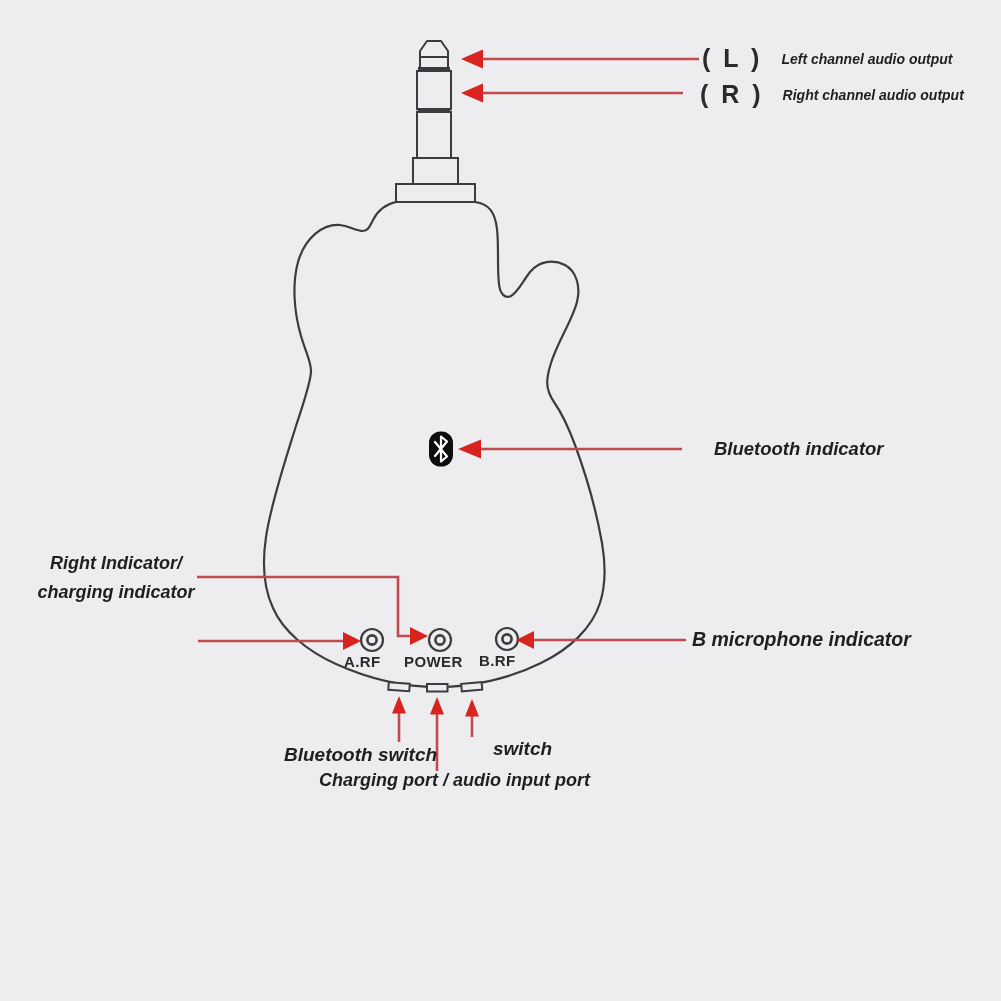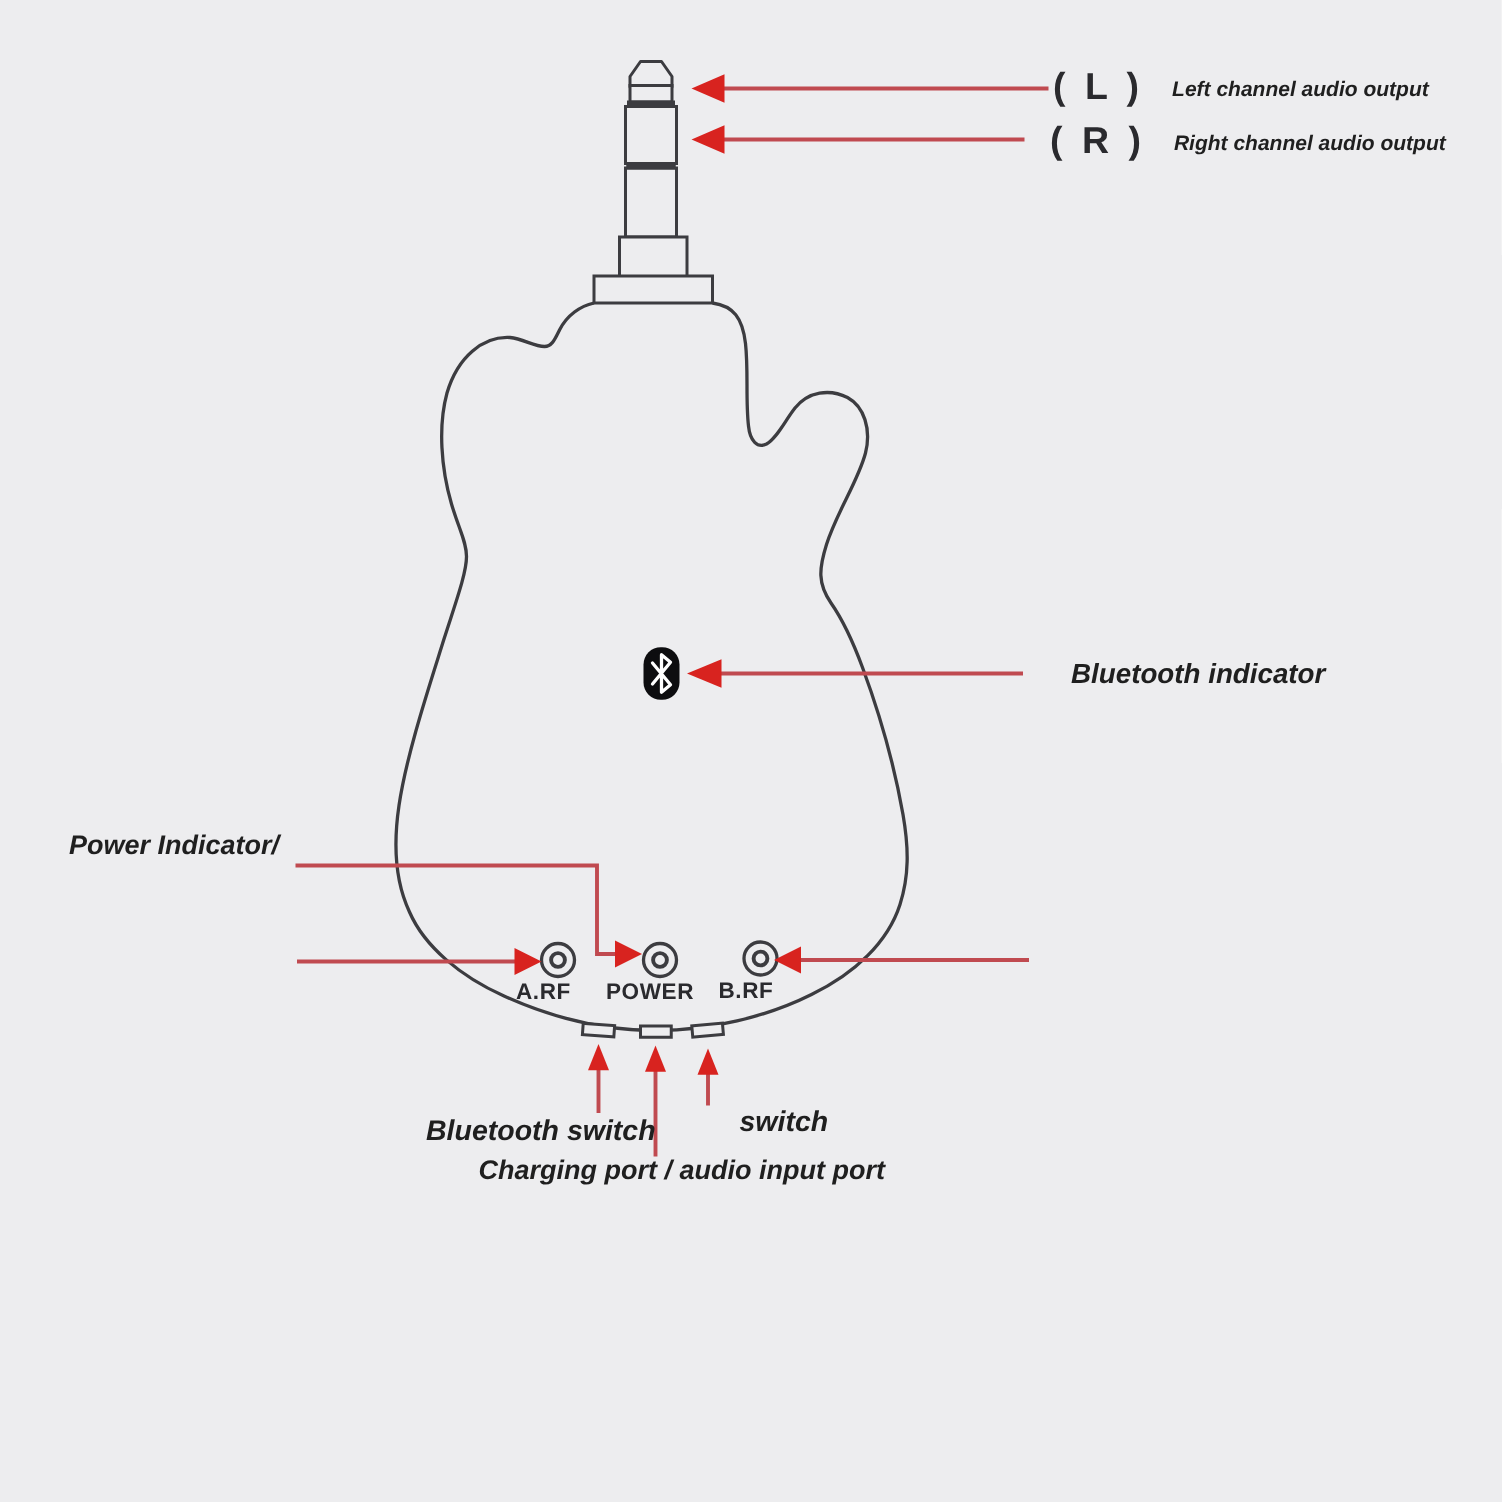--- a/index.html
+++ b/index.html
@@ -147,24 +147,26 @@
   </div>
 
   <div class="label chan-row" style="left:700px;top:80px;">
     <span class="chan-prefix">( R )</span>
     <span class="chan-text">Right channel audio output</span>
   </div>
 
   <div class="label" style="left:686px;top:438px;font-size:18.5px;margin-left:28px;">Bluetooth indicator</div>
 
   <div class="label two-line" style="left:30px;top:549px;width:172px;">
-    <div>Power Indicator/</div>
+    <div>Right Indicator/</div>
+    <div>charging indicator</div>
   </div>
 
 
+  <div class="label" style="left:692px;top:628px;font-size:19.5px;">B microphone indicator</div>
 
   <div class="label port-label" style="left:344px;top:653px;width:56px;">A.RF</div>
 
   <div class="label port-label" style="left:404px;top:653px;width:72px;">POWER</div>
 
   <div class="label port-label" style="left:479px;top:652px;width:56px;">B.RF</div>
 
   <div class="label" style="left:284px;top:744px;font-size:19px;">Bluetooth switch</div>
 
   <div class="label" style="left:446px;top:738px;font-size:19px;margin-left:47px;">switch</div>

